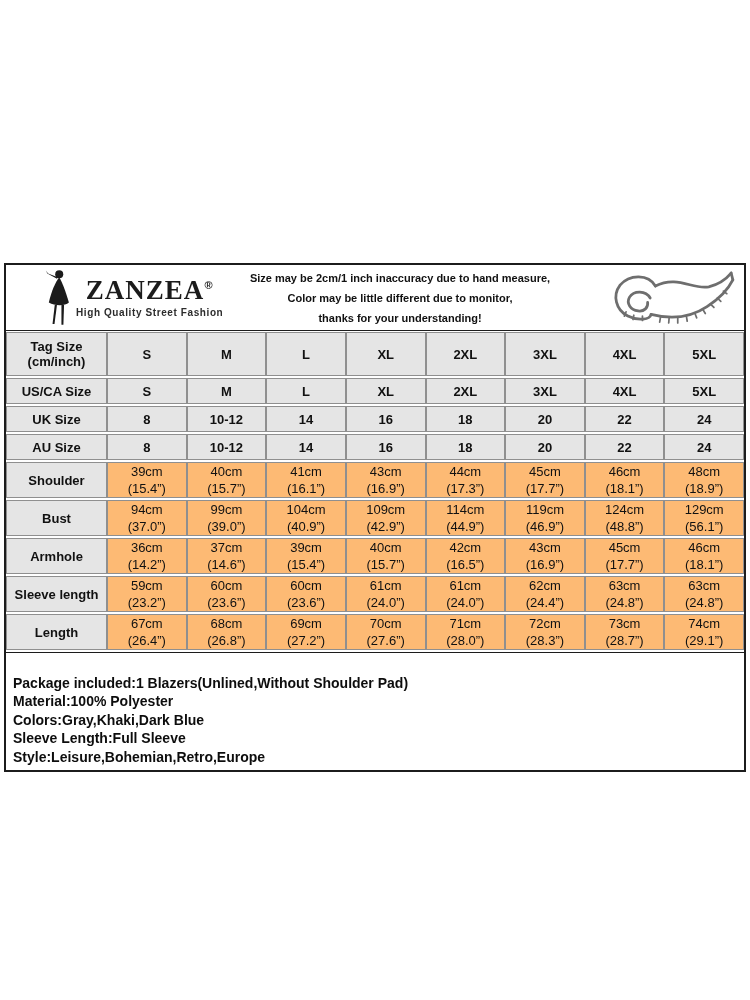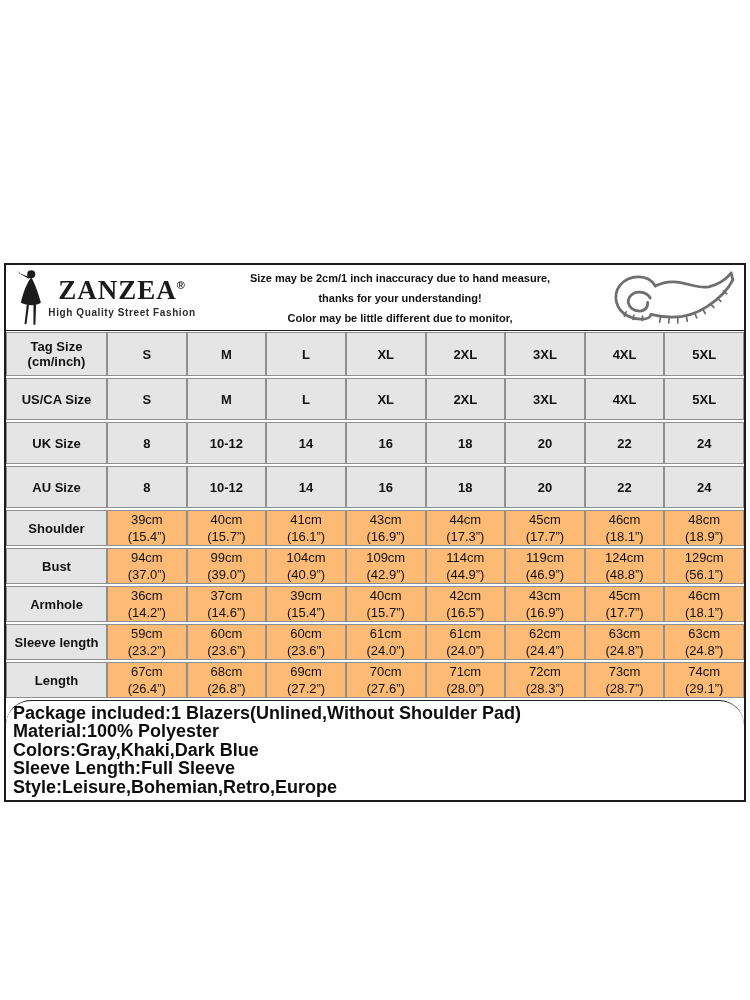--- a/index.html
+++ b/index.html
@@ -7,44 +7,44 @@
   body {
     width:750px; height:1000px; position:relative;
     font-family:"Liberation Sans", sans-serif; color:#111;
   }
   .sheet {
     position:absolute; left:4px; top:263px; width:742px;
     border:2px solid #1c1c1c; background:#fff;
   }
   
   .hdr { display:flex; align-items:center; height:66px; border-bottom:1px solid #1c1c1c; }
-  .logo { width:198px; display:flex; align-items:center; justify-content:center; gap:4px; }
+  .logo { width:198px; display:flex; align-items:center; justify-content:flex-start; gap:4px;padding-left:36px; }
   .logo svg.lady { width:30px; height:58px; flex:0 0 auto; }
   .logo-text { text-align:center; }
   .brand-row { font-family:"Liberation Serif", serif; font-weight:bold; font-size:27px;
     letter-spacing:1px; color:#1b1b1b; line-height:1; white-space:nowrap; }
   .brand-row sup { font-size:11px; font-family:"Liberation Sans",sans-serif; }
   .tagline { font-size:10px; font-weight:bold; letter-spacing:.6px; color:#2c2c2c; margin-top:3px; white-space:nowrap; }
   .notice { flex:1; text-align:center; font-weight:bold; font-size:11px; line-height:20px; color:#111; }
   .tape { width:148px; display:flex; align-items:center; justify-content:center; }
   .tape svg { width:136px; height:62px; }
   
   table { width:100%; border-collapse:separate; border-spacing:0 2px; table-layout:fixed; margin-top:-1px; }
   th, td { border:1px solid #8f8f8f; text-align:center; vertical-align:middle;
     font-size:13px; overflow:hidden; }
   col.lab { width:101px; }
-  tr.sz th, tr.sz td { background:#e5e5e5; font-weight:bold; height:42px; }
+  tr.sz th, tr.sz td { background:#e5e5e5; font-weight:bold; height:26px; }
   tr.sz.tall th, tr.sz.tall td { height:44px; }
   tr.ms th { background:#e5e5e5; font-weight:bold;margin-top:40px; }
   tr.ms td { background:#fdba74; font-weight:normal; height:36px; line-height:17px; }
   tr.ms { height:36px; }
   th .l2 { font-weight:bold; }
   
-  .details { border-top:1px solid #1c1c1c; padding:3px 7px 4px 7px;
-    font-size:18px; line-height:18.4px; font-weight:600; color:#0d0d0d;border-radius:25px; }
+  .details { border-top:1px solid #1c1c1c; padding:21px 7px 4px 7px;
+    font-size:14px; line-height:18.4px; font-weight:600; color:#0d0d0d; }
 </style>
 </head>
 <body>
 
 <div class="sheet">
 
   <div class="hdr">
     <div class="logo">
       <svg class="lady" viewBox="0 0 34 78">
         <g fill="#1b1b1b" stroke="none">
@@ -55,22 +55,22 @@
           <path d="M23 48 L23 75 L25.6 75 L26.5 48 Z"></path>
         </g>
       </svg>
       <div class="logo-text">
         <div class="brand-row"><span>ZANZEA</span><sup>®</sup></div>
         <div class="tagline">High Quality Street Fashion</div>
       </div>
     </div>
     <div class="notice">
       <div>Size may be 2cm/1 inch inaccuracy due to hand measure,</div>
+      <div>Color may be little different due to monitor,</div>
       <div>thanks for your understanding!</div>
-      <div>Color may be little different due to monitor,</div>
     </div>
     <div class="tape">
       <svg viewBox="0 0 150 72">
         <g fill="none" stroke="#6e6e6e" stroke-width="3.2" stroke-linecap="round" stroke-linejoin="round">
           <path d="M58 22 C50 8 28 8 17 21 C8 33 12 50 26 57 C38 63 52 61 53 55"></path>
           <path d="M52 36 C47 27 33 27 28 35 C24 42 29 50 38 51 C45 52 50 47 49 41"></path>
           <path d="M58 22 C84 9 102 27 120 23 C132 20 141 13 146 7"></path>
           <path d="M53 55 C80 62 100 58 118 46 C132 37 143 25 148 15"></path>
           <path d="M146 7 L148 15"></path>
         </g>

